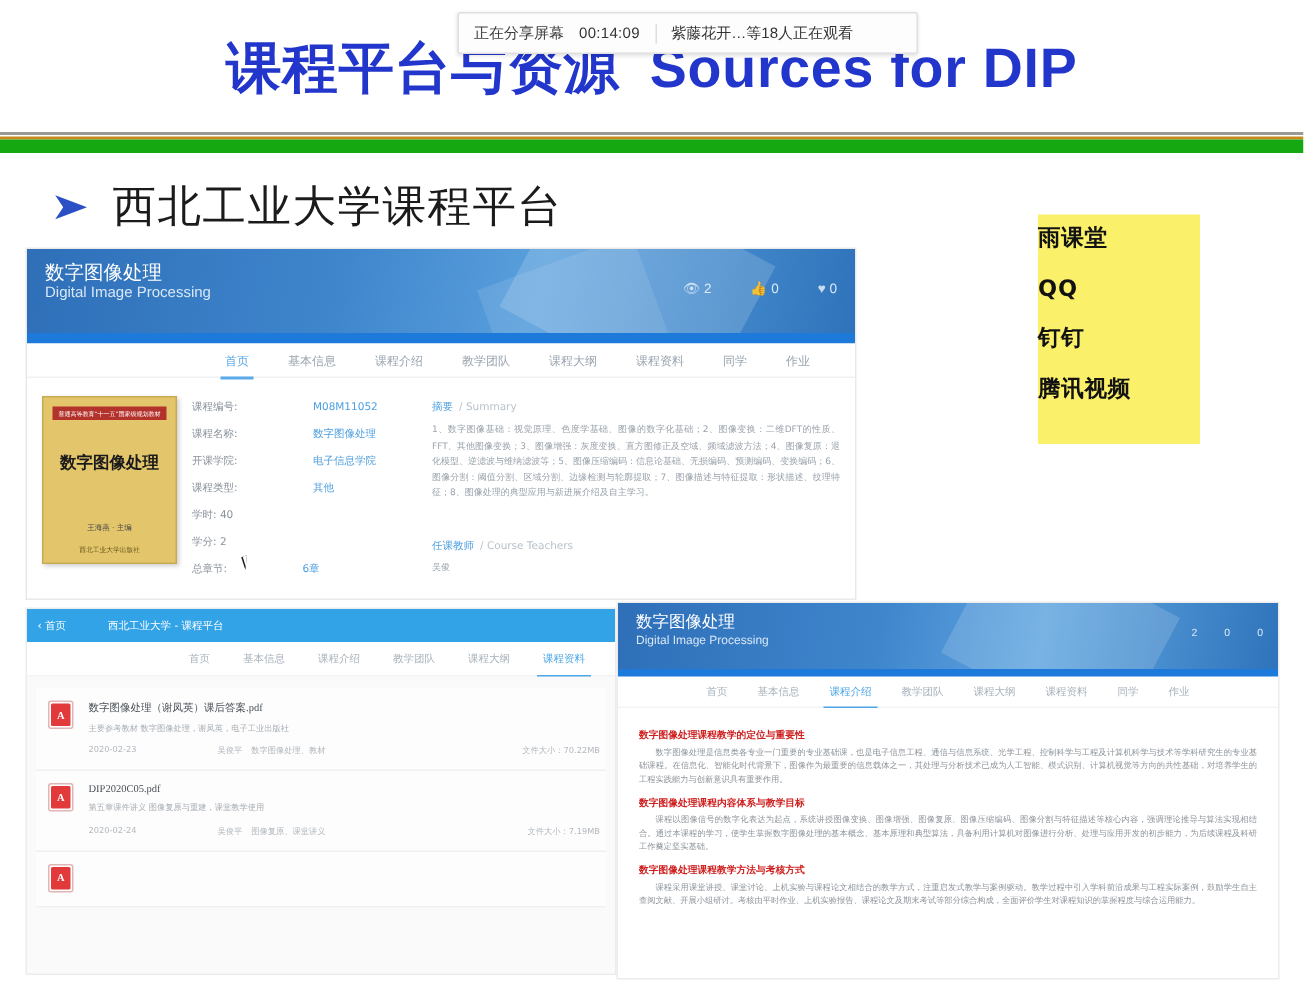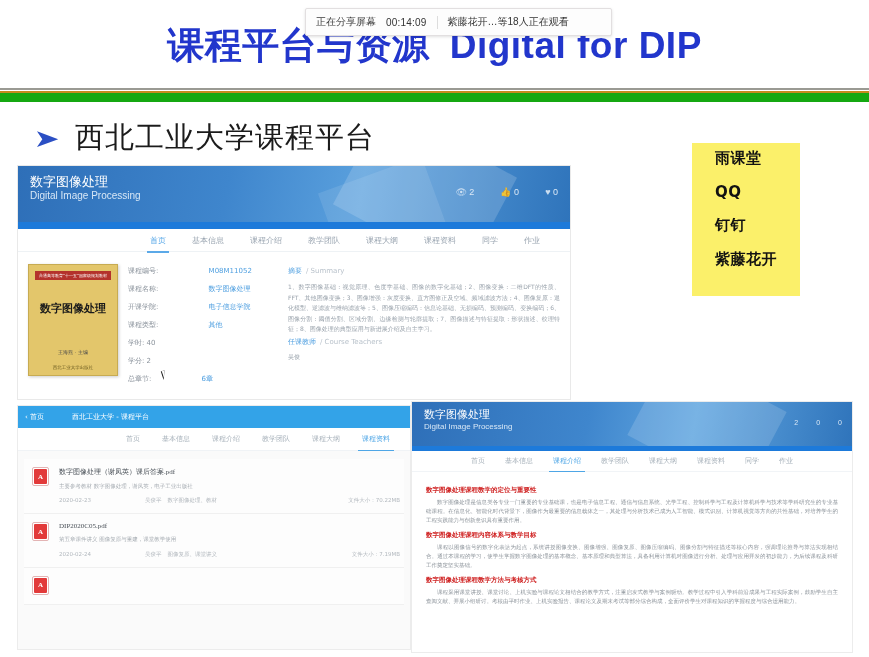--- a/index.html
+++ b/index.html
@@ -36,21 +36,21 @@
   .rule-green{position:absolute;left:0;top:93px;width:869px;height:9px;background:#15a811;}
 
   
   .bullet-row{position:absolute;left:36px;top:118px;display:flex;align-items:center;gap:18px;}
   .arrow-glyph{color:#2b4fc4;font-size:25px;line-height:1;transform:scaleX(1.25);}
   .bullet-text{font-size:29px;color:#1b1b1b;font-family:"DejaVu Sans",sans-serif;letter-spacing:1px;}
 
   
   .yellow-box{
     position:absolute;left:692px;top:143px;width:108px;height:153px;
-    background:#fbf06a;padding:6px 0 0 23px;box-sizing:border-box;
+    background:#fbf06a;padding:6px 0 0 0;box-sizing:border-box;
   }
   .yellow-box div{
     font-family:"DejaVu Sans",sans-serif;font-size:15px;font-weight:700;color:#121212;
     margin-bottom:15px;letter-spacing:.5px;
   }
 
   
   .shotA{position:absolute;left:18px;top:166px;width:552px;height:233px;background:#fff;
          overflow:hidden;box-shadow:0 0 0 1px #e9e9e9;}
   .shotA-banner{
@@ -96,21 +96,21 @@
     font-family:"DejaVu Sans",sans-serif;}
   .meta{flex:0 0 150px;padding-top:2px;}
   .meta .mrow{font-size:7px;color:#8a929b;margin-bottom:8px;font-family:"DejaVu Sans",sans-serif;white-space:nowrap;}
   .meta .mrow b{color:#8a929b;font-weight:400;}
   .meta .mrow i{font-style:normal;color:#4e9fe0;margin-left:48px;}
   .summary{flex:1;padding-top:2px;}
   .sum-head{font-size:7px;margin-bottom:6px;font-family:"DejaVu Sans",sans-serif;}
   .sum-head .a{color:#4e9fe0;}
   .sum-head .b{color:#b9c2cb;margin-left:4px;}
   .sum-p{font-size:6px;line-height:1.75;color:#9aa3ac;font-family:"DejaVu Sans",sans-serif;text-align:justify;}
-  .teach-head{font-size:7px;margin-top:2px;font-family:"DejaVu Sans",sans-serif;}
+  .teach-head{font-size:7px;margin-top:24px;font-family:"DejaVu Sans",sans-serif;}
   .teach-head .a{color:#4e9fe0;}
   .teach-head .b{color:#b9c2cb;margin-left:4px;}
   .cursor-arrow{position:absolute;left:162px;top:370px;width:0;height:0;
     border-left:4px solid #1a1a1a;border-right:4px solid transparent;
     border-top:0;border-bottom:9px solid transparent;transform:rotate(-18deg);z-index:12;}
   .cursor-arrow:after{content:"";position:absolute;left:-3.5px;top:0;width:0;height:0;
     border-left:3px solid #fff;border-bottom:7px solid transparent;}
 
   
   .shotB{position:absolute;left:18px;top:406px;width:392px;height:243px;background:#fafafa;
@@ -169,33 +169,33 @@
 </head>
 <body>
 
 <div class="slide" data-interactable="false">
 
   <div class="rule-gray" data-interactable="false"></div>
   <div class="rule-orange" data-interactable="false"></div>
   <div class="rule-green" data-interactable="false"></div>
 
   <div class="title" data-interactable="false">
-    <span class="cn" data-interactable="false">课程平台与资源</span><span class="en" data-interactable="false">Digital for DIP</span>
+    <span class="cn" data-interactable="false">课程平台与资源</span><span class="en" data-interactable="false">Sources for DIP</span>
   </div>
 
   <div class="bullet-row" data-interactable="false">
     <span class="arrow-glyph" data-interactable="false">➤</span>
     <span class="bullet-text" data-interactable="false">西北工业大学课程平台</span>
   </div>
 
   <div class="yellow-box" data-interactable="false">
     <div data-interactable="false">雨课堂</div>
     <div data-interactable="false">QQ</div>
     <div data-interactable="false">钉钉</div>
-    <div data-interactable="false">紫藤花开</div>
+    <div data-interactable="false">腾讯视频</div>
   </div>
 
   <div class="shotA" data-interactable="false">
     <div class="shotA-banner" data-interactable="false">
       <div class="shotA-cn" data-interactable="false">数字图像处理</div>
       <div class="shotA-en" data-interactable="false">Digital Image Processing</div>
       <div class="shotA-stats" data-interactable="false">
         <span data-interactable="false"><span class="ic" data-interactable="false">👁</span> <span data-interactable="false">2</span></span>
         <span data-interactable="true"><span class="ic" data-interactable="true">👍</span> <span data-interactable="false">0</span></span>
         <span data-interactable="true"><span class="ic" data-interactable="true">♥</span> <span data-interactable="false">0</span></span>

